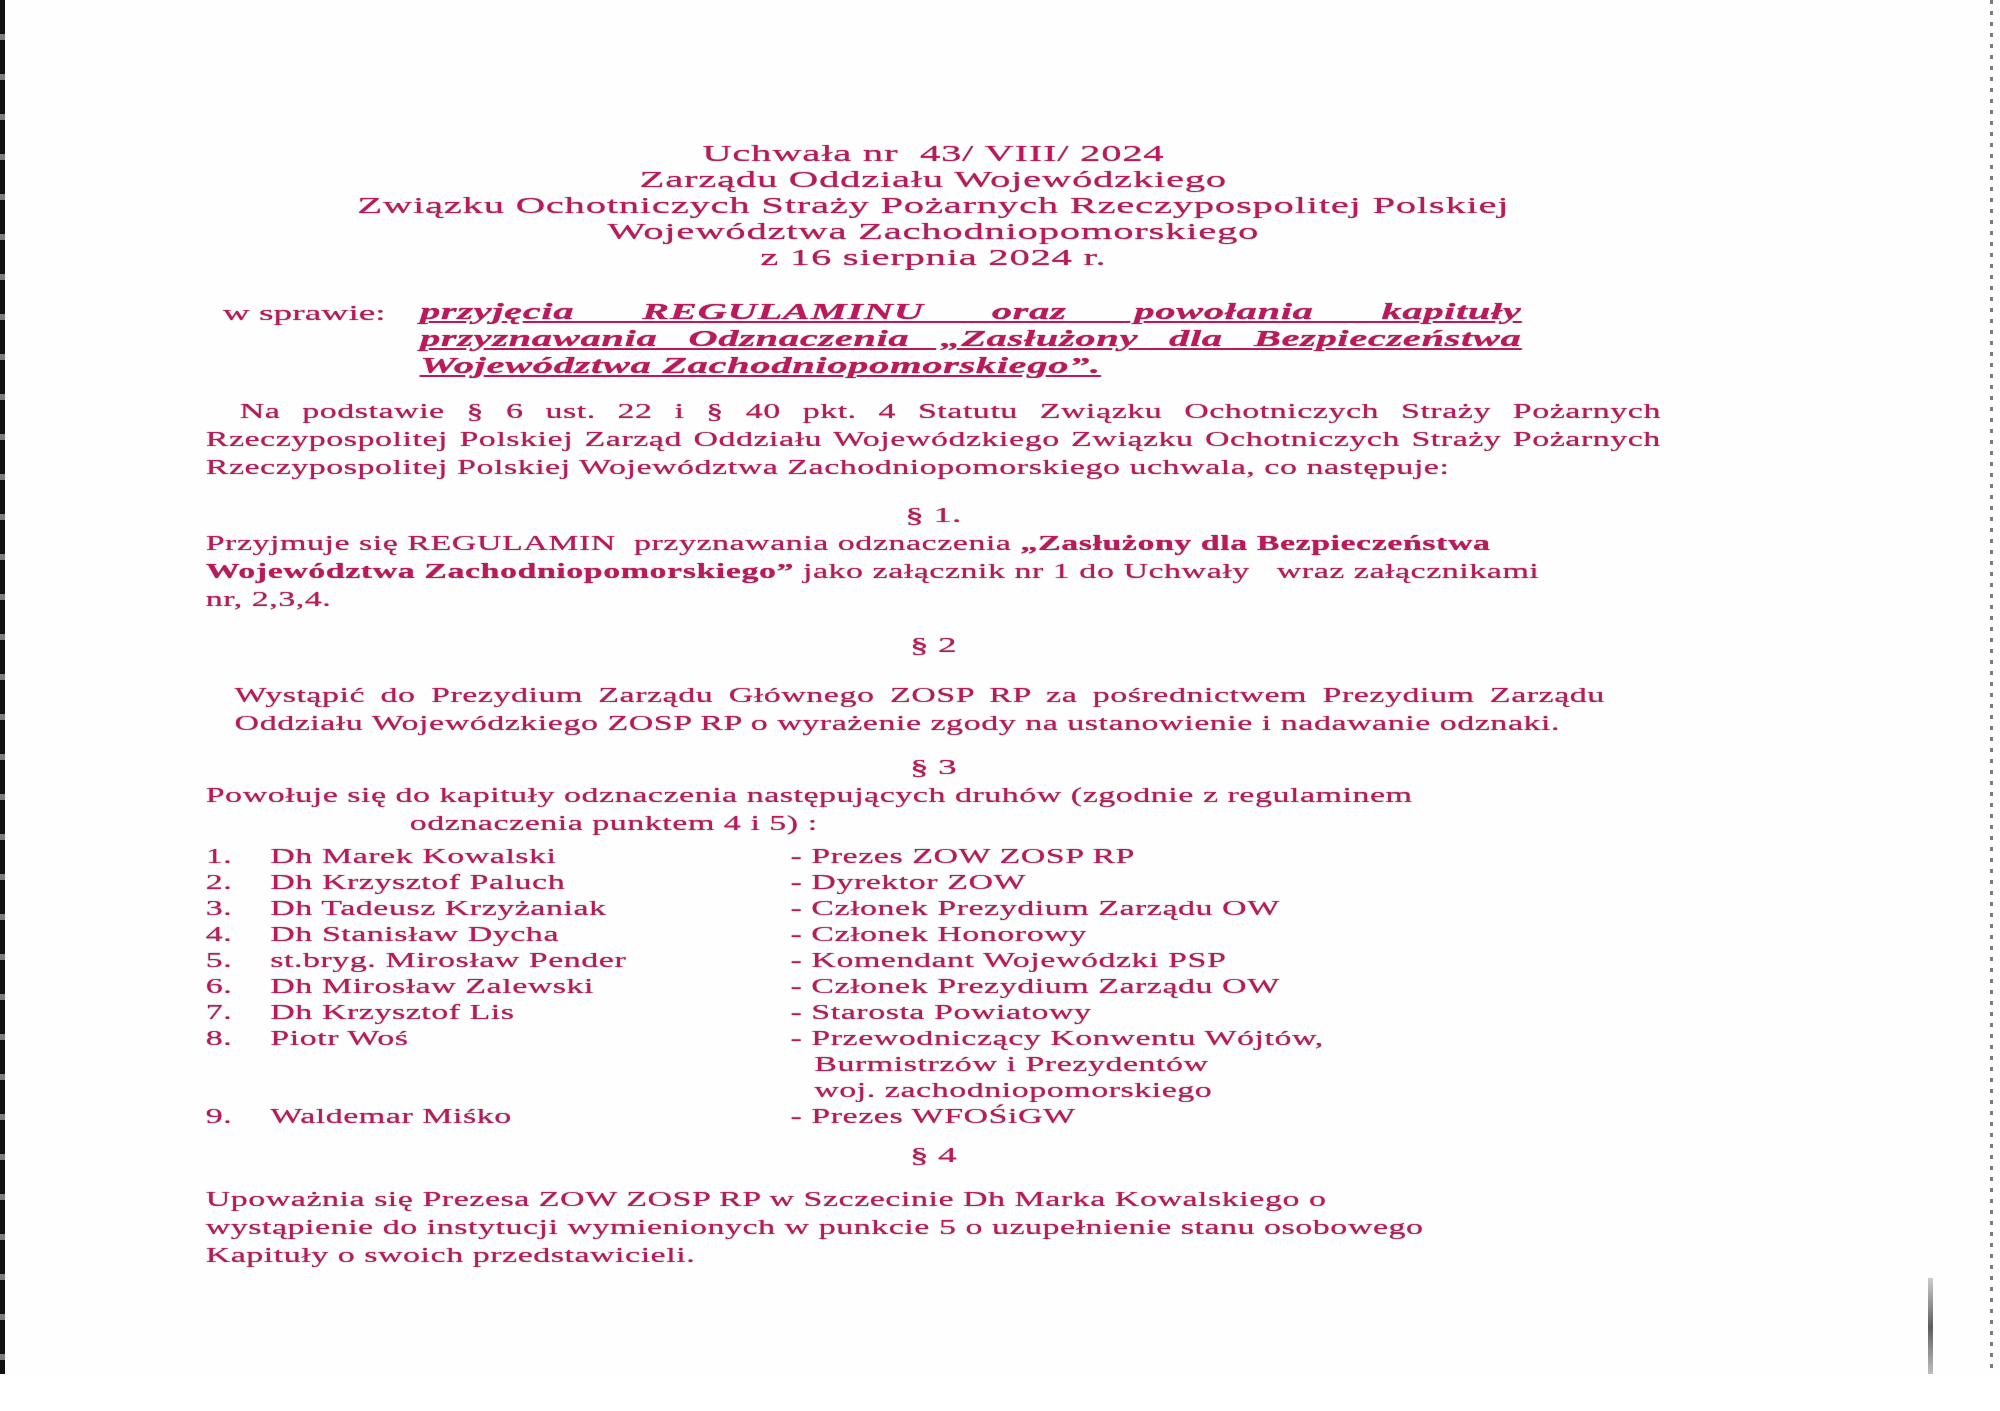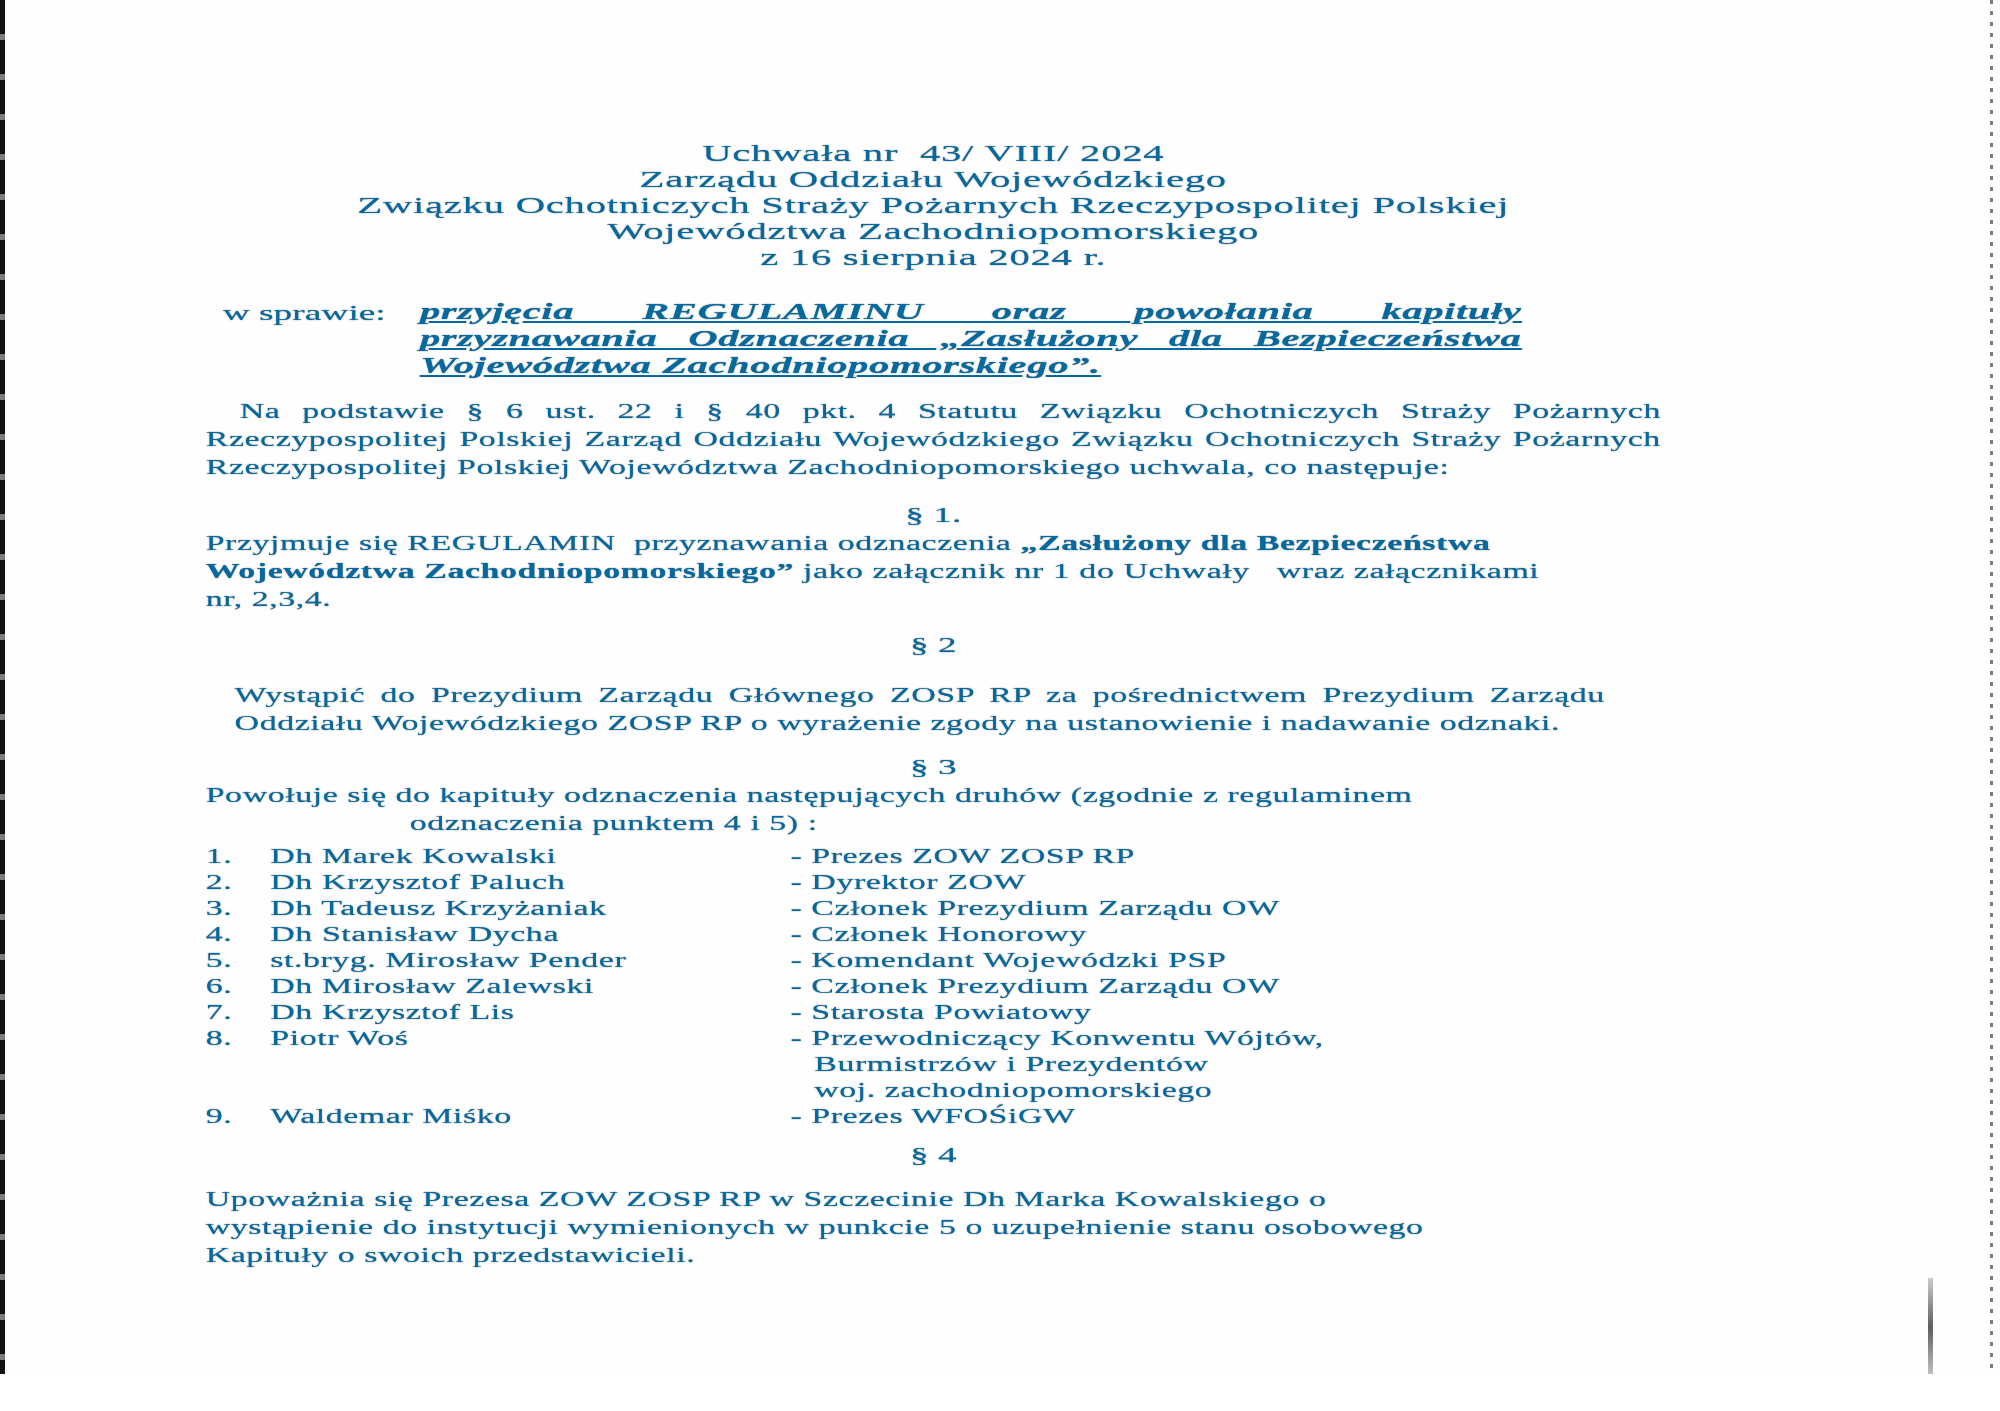--- a/index.html
+++ b/index.html
@@ -3,21 +3,21 @@
 <meta charset="utf-8">
 <style>
   html, body { margin: 0; padding: 0; background: #ffffff; }
   .page {
     position: relative;
     width: 2000px;
     height: 1374px;
     background: #fefefe;
     overflow: hidden;
     font-family: "Liberation Serif", serif;
-    color: #0369a1;
+    color: #be185d;
   }
   
   .scale {
     width: 1177px;
     transform: scaleX(1.7);
     transform-origin: 0 0;
   }
   .content {
     padding: 140px 0 0 121px;
     width: 856px;

